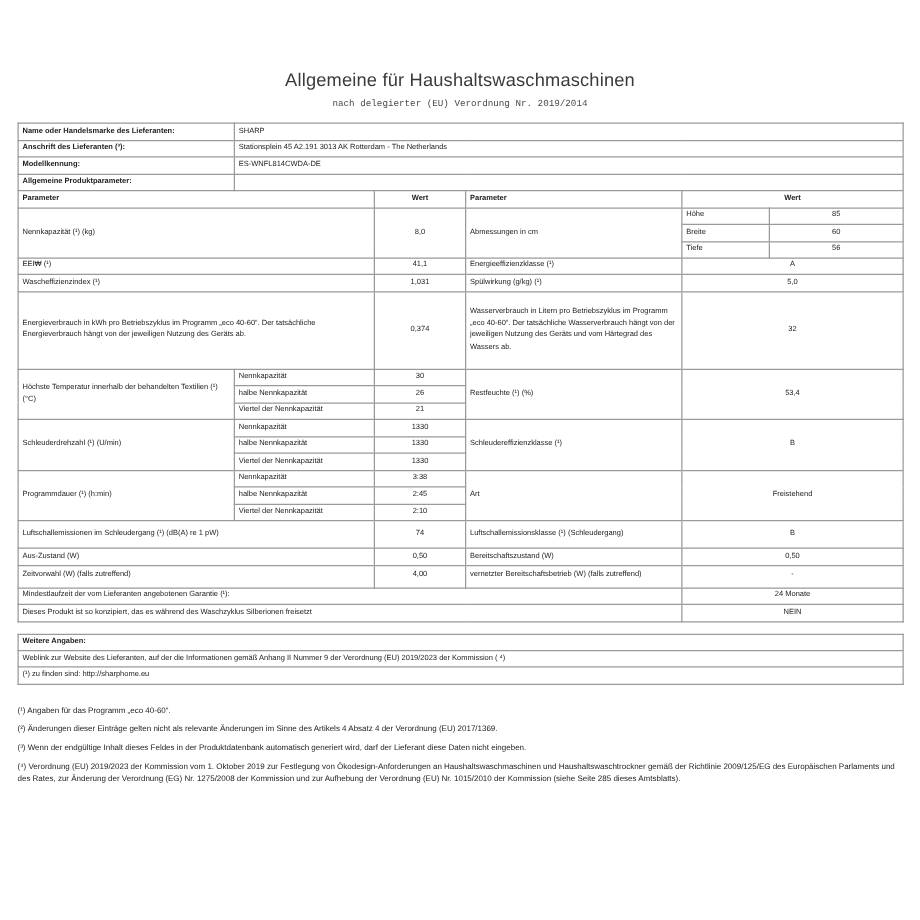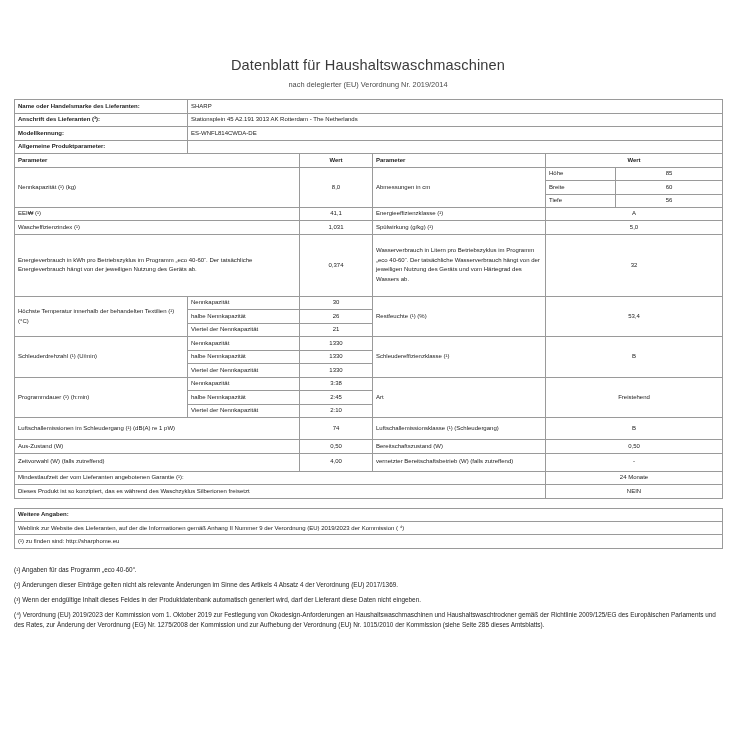--- a/index.html
+++ b/index.html
@@ -33,20 +33,21 @@
     line-height: 1.25;
   }
   .subtitle {
     text-align: center;
     font-size: 7.4px;
     font-weight: 400;
     color: #4a4a4a;
     margin: 0;
     padding-top: 6px;
     padding-bottom: 10px;
+    font-family: Liberation Mono, monospace;
   }
 
   table.sheet {
     width: 708px;
     border-collapse: collapse;
     table-layout: fixed;
     margin: 0;
   }
   table.sheet td {
     border: 0.6px solid #9a9a9a;
@@ -75,21 +76,21 @@
     line-height: 1.5;
     color: #1c1c1c;
   }
   .notes p.last { margin-bottom: 0; }
 </style>
 </head>
 <body>
 
 <div id="page">
 
-  <h1 class="title">Datenblatt für Haushaltswaschmaschinen</h1>
+  <h1 class="title">Allgemeine für Haushaltswaschmaschinen</h1>
   <div class="subtitle">nach delegierter (EU) Verordnung Nr. 2019/2014</div>
 
   <table class="sheet">
     <colgroup>
       <col style="width:173px">
       <col style="width:112px">
       <col style="width:73px">
       <col style="width:173px">
       <col style="width:70px">
       <col style="width:107px">

